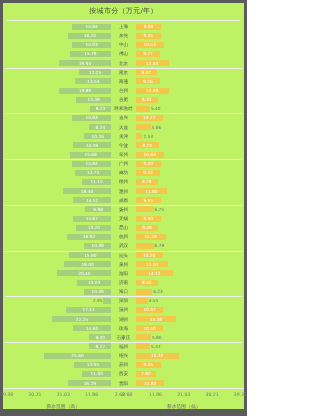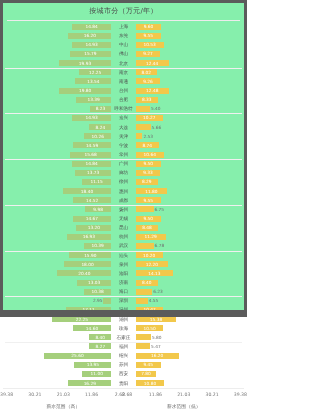--- a/index.html
+++ b/index.html
@@ -5,25 +5,25 @@
   html,body{margin:0;padding:0;}
   body{
     width:247px;height:416px;
     background:#ffffff;
     font-family:"DejaVu Sans","Liberation Sans",sans-serif;
     overflow:hidden;
     color:#555;
   }
   .frame{
     position:relative;
-    width:247px;height:317px;
+    width:247px;height:416px;
     box-sizing:border-box;
     border-left:3px solid #5b5b5b;
     border-right:3px solid #5b5b5b;
-    background:#86efac;
+    background:#bef264;
   }
   .title{
     text-align:center;
     font-size:7px;
     color:#4a4a4a;
     padding-top:6px;
     padding-bottom:4px;
     letter-spacing:.3px;
   }
   .title-rule{

